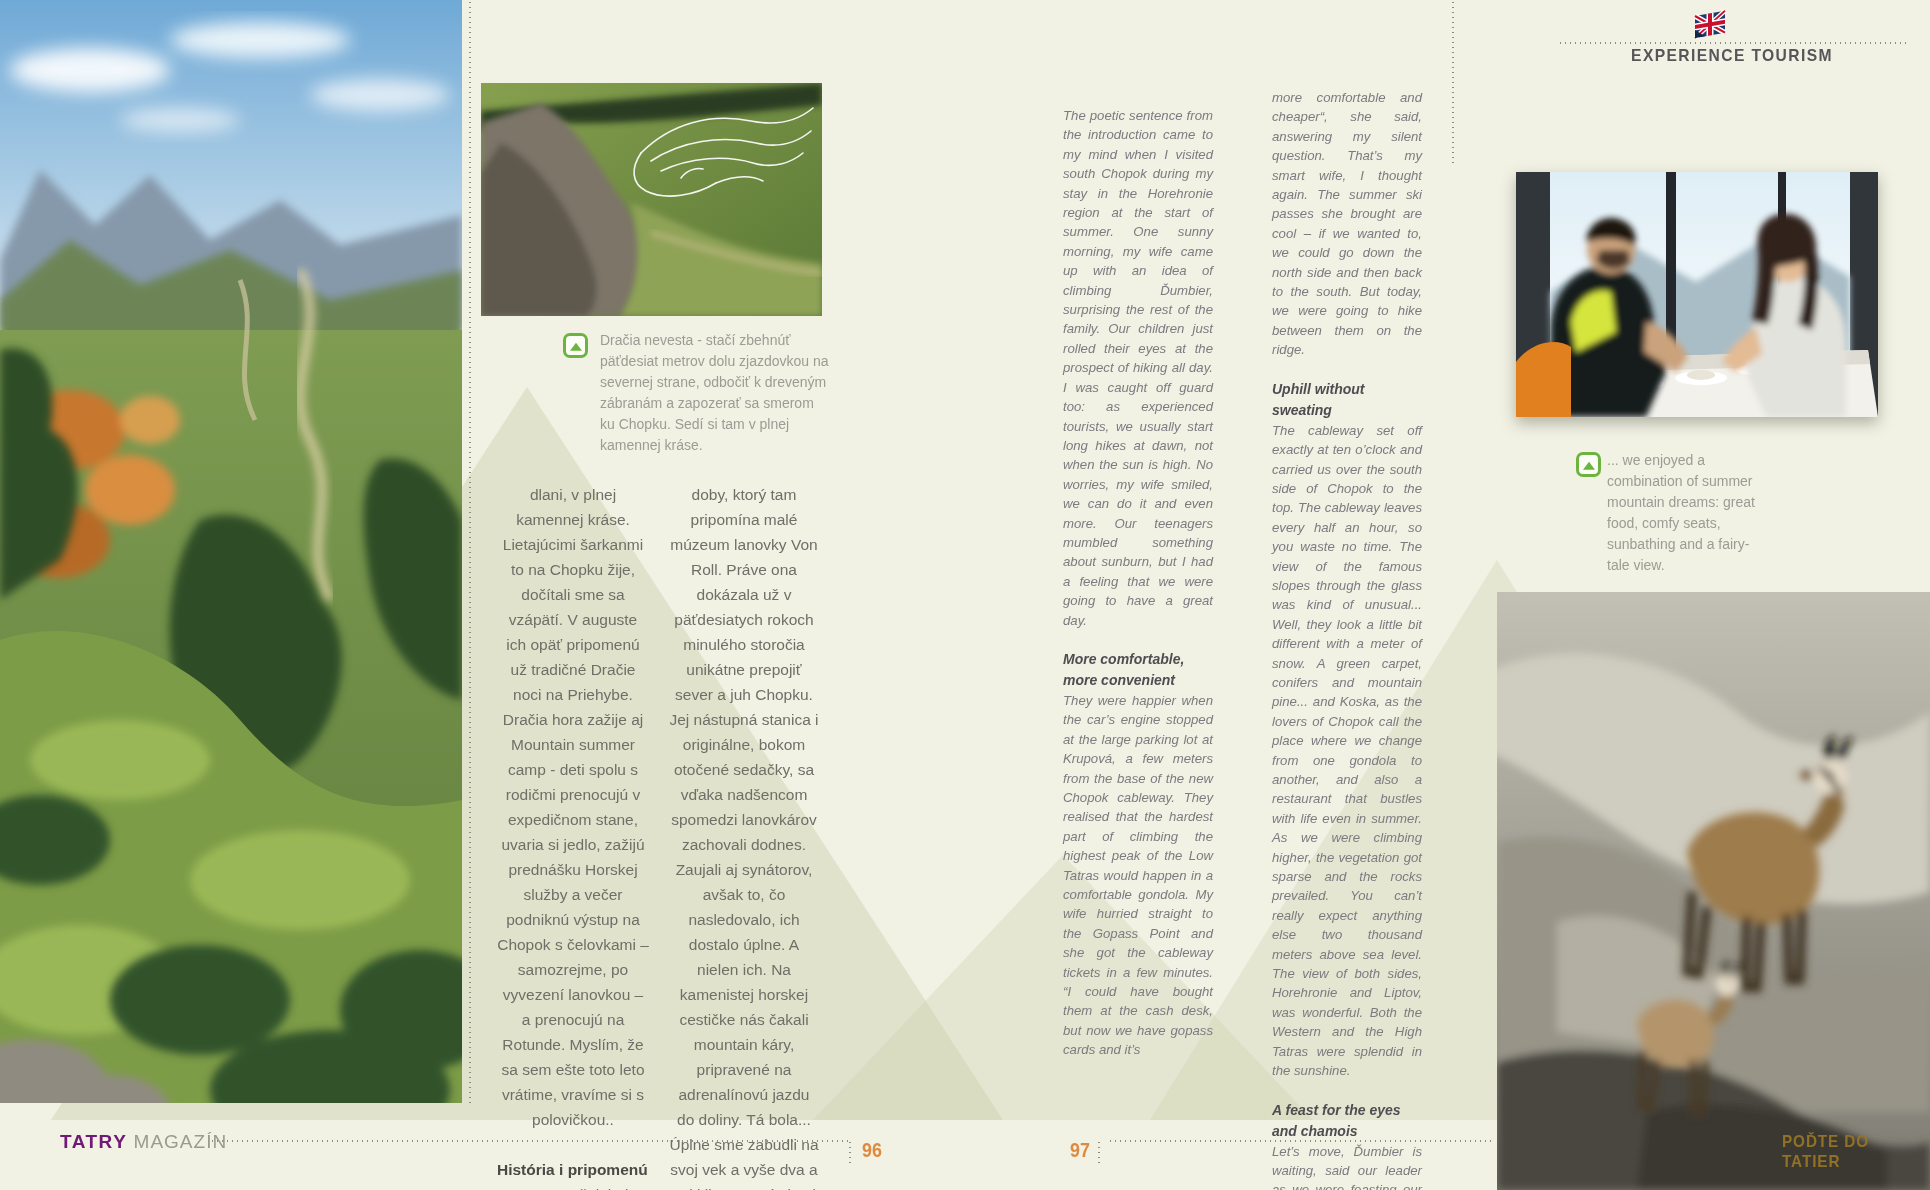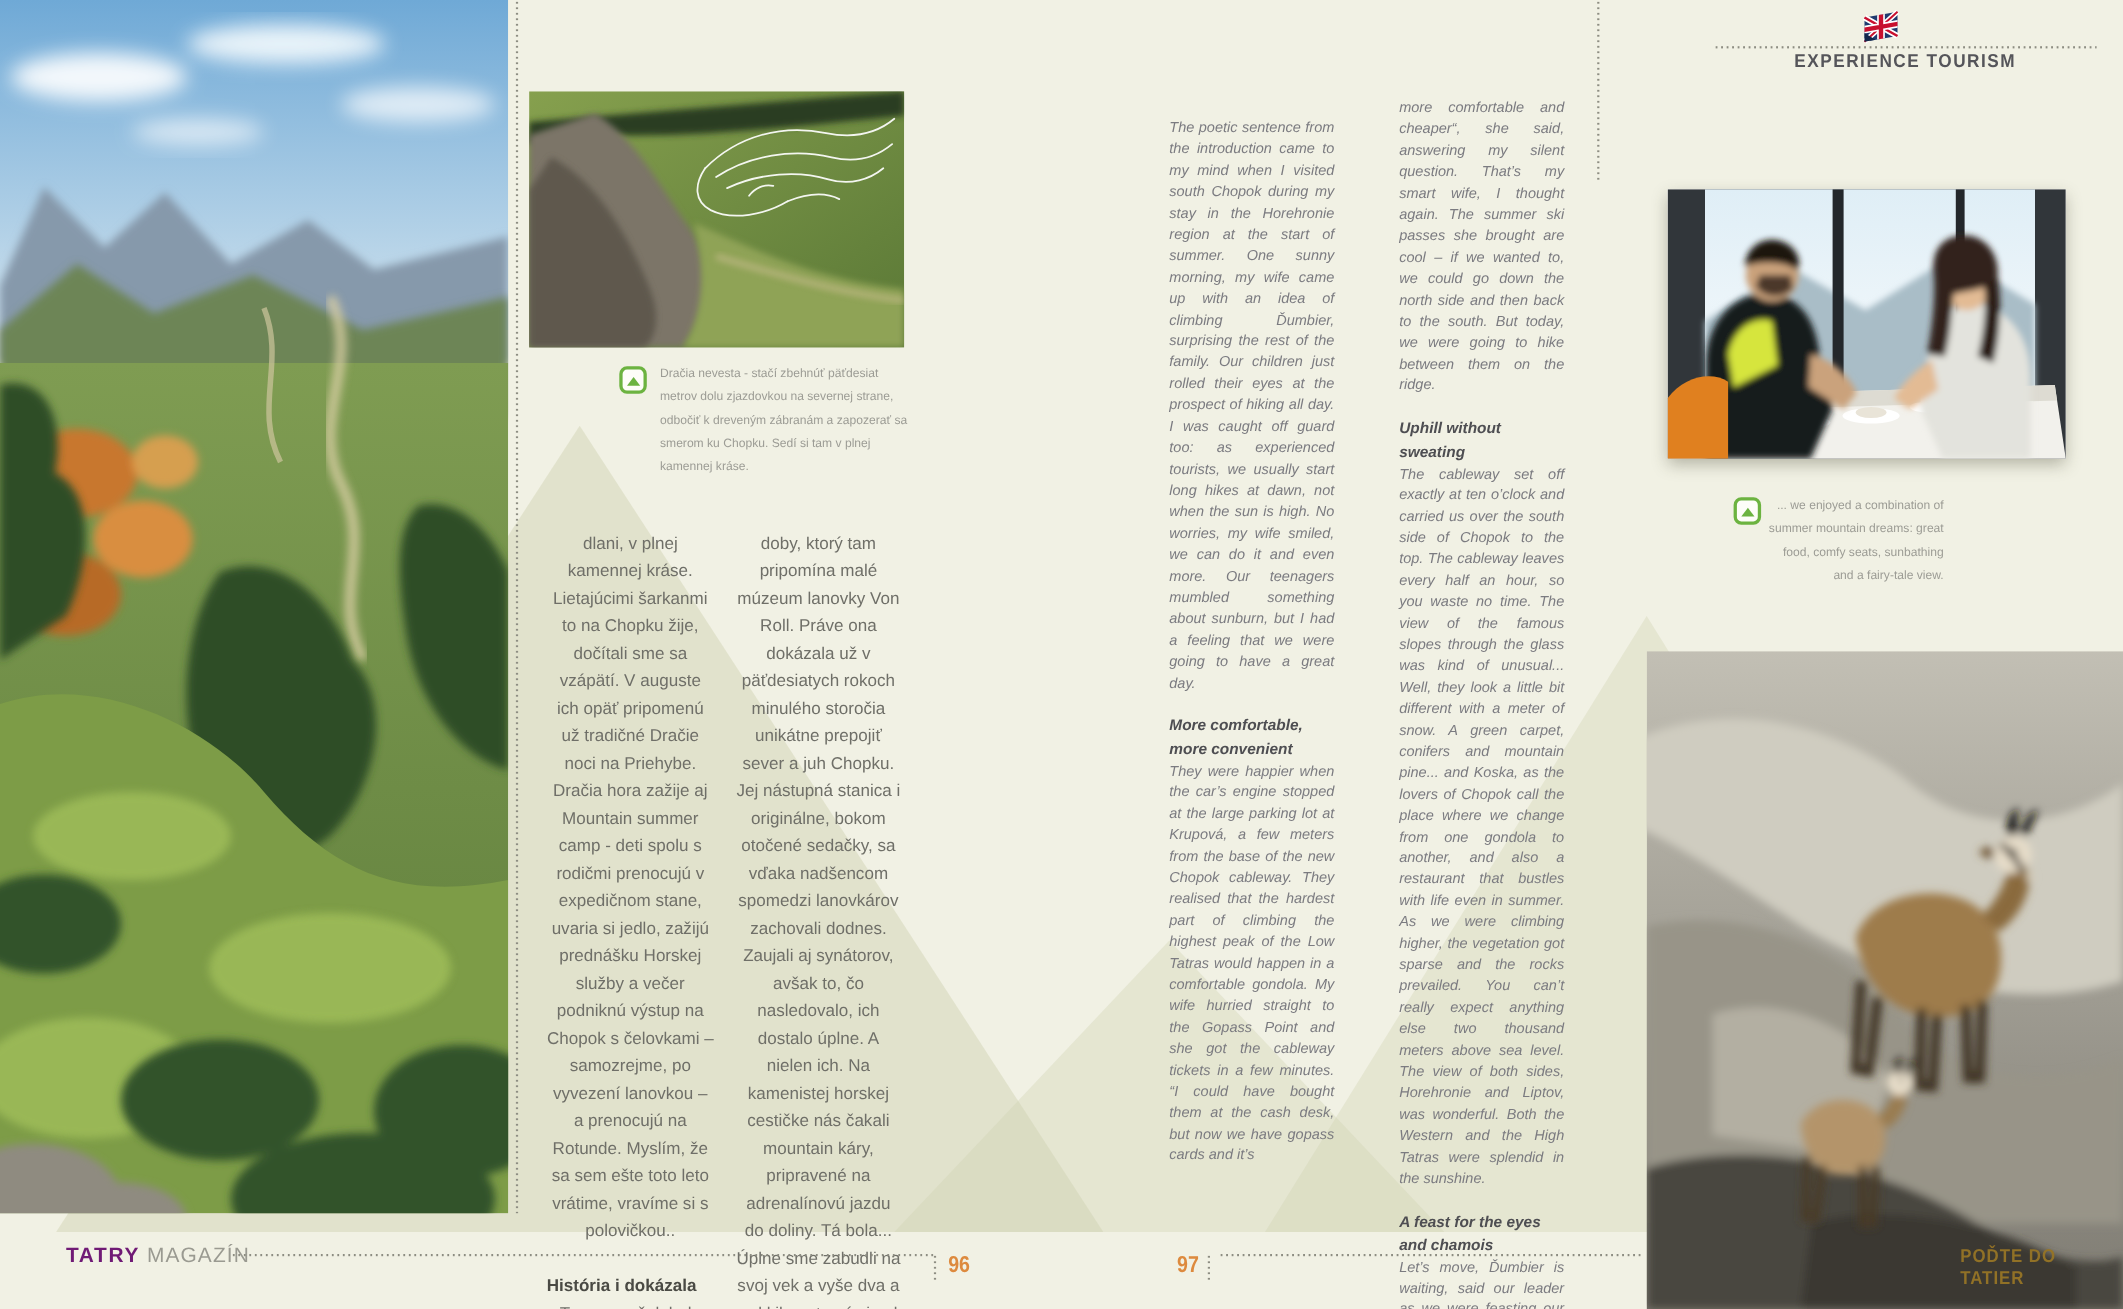--- a/index.html
+++ b/index.html
@@ -21,21 +21,21 @@
   .sk-col h4{margin:0; font-size:15.5px; line-height:25px; color:#4a4a44; font-weight:bold;}
 
   
   .en-col{position:absolute; width:150px; color:#7b7b80; font-size:13.2px; line-height:19.4px; font-style:italic; text-align:justify;}
   .en-col p{margin:0 0 19px 0;}
   .en-col h3,.en-col h4{margin:0; font-size:14px; line-height:21px; color:#4e4e52; font-weight:bold; font-style:italic; text-align:left;}
   .en-col h3{margin-bottom:2px;}
   .en-col .gap{height:18px;}
 
   
-  .caption{position:absolute; color:#9c9c95; font-size:11px; line-height:21px;}
+  .caption{position:absolute; color:#9c9c95; font-size:14px; line-height:21px;}
   .cap-icon{position:absolute; width:25px; height:25px; border:3px solid #6cb340; border-radius:7px; background:#fdfdf8; box-sizing:border-box;}
   .cap-icon::after{content:""; position:absolute; left:50%; top:50%; transform:translate(-50%,-42%); width:0; height:0;
      border-left:6px solid transparent; border-right:6px solid transparent; border-bottom:8px solid #6cb340;}
 
   
   .section-label{color:#55555a; font-size:17px; font-weight:bold; letter-spacing:1.5px; transform:scaleX(.92); transform-origin:center;}
 
   
   .brand{font-size:19px; letter-spacing:1px; color:#9a9a91;}
   .brand b{color:#701a75; letter-spacing:1.5px;}
@@ -151,21 +151,21 @@
         <path d="M200,95 C205,88 214,84 222,86"></path>
       </g>
     </svg>
   </div>
 
   <span class="cap-icon abs" style="left:563px;top:333px;"></span>
   <div class="caption" style="left:600px;top:330px;width:232px;">Dračia nevesta - stačí zbehnúť päťdesiat metrov dolu zjazdovkou na severnej strane, odbočiť k dreveným zábranám a zapozerať sa smerom ku Chopku. Sedí si tam v plnej kamennej kráse.</div>
 
   <div class="sk-col" style="left:497px;top:482px;">
     <p>dlani, v plnej kamennej kráse. Lietajúcimi šarkanmi to na Chopku žije, dočítali sme sa vzápätí. V auguste ich opäť pripomenú už tradičné Dračie noci na Priehybe. Dračia hora zažije aj Mountain summer camp - deti spolu s rodičmi prenocujú v expedičnom stane, uvaria si jedlo, zažijú prednášku Horskej služby a večer podniknú výstup na Chopok s čelovkami – samozrejme, po vyvezení lanovkou – a prenocujú na Rotunde. Myslím, že sa sem ešte toto leto vrátime, vravíme si s polovičkou..</p>
-    <h4>História i dokázala</h4>
+    <h4>História i pripomenú</h4>
     <p>Teraz sa však bolo treba vrátiť dolu. Rozvášneným synom sa ešte príliš nechcelo, naša tímlíderka však opäť tasila esá z rukáva. Po jazde prvou lanovkou nás na Kosodrevine nečakal prestup na druhú, ťahala nás von. Pochopili sme vzápätí. Zaviedla nás totiž k technickému zázraku svojej</p>
   </div>
   <div class="sk-col" style="left:668px;top:482px;">
     <p>doby, ktorý tam pripomína malé múzeum lanovky Von Roll. Práve ona dokázala už v päťdesiatych rokoch minulého storočia unikátne prepojiť sever a juh Chopku. Jej nástupná stanica i originálne, bokom otočené sedačky, sa vďaka nadšencom spomedzi lanovkárov zachovali dodnes. Zaujali aj synátorov, avšak to, čo nasledovalo, ich dostalo úplne. A nielen ich. Na kamenistej horskej cestičke nás čakali mountain káry, pripravené na adrenalínovú jazdu do doliny. Tá bola... Úplne sme zabudli na svoj vek a vyše dva a pol kilometrový zjazd si s výskotom užívali nie dve, lež rovno štyri deti. Rýchlosť, zákruty, brzdenie, slovom dobrodružstvo hodné finále vydareného dňa, pritom úplne bezpečné. Na severnej strane majú káry tiež a s miernejšou traťou. Otázku, či je Chopok v lete „o niečom“, máme už v našej rodine zodpovedanú.</p>
   </div>
 
   <div class="en-col" style="left:1063px;top:88px;">
     <div class="gap"></div>
     <p>The poetic sentence from the introduction came to my mind when I visited south Chopok during my stay in the Horehronie region at the start of summer. One sunny morning, my wife came up with an idea of climbing Ďumbier, surprising the rest of the family. Our children just rolled their eyes at the prospect of hiking all day. I was caught off guard too: as experienced tourists, we usually start long hikes at dawn, not when the sun is high. No worries, my wife smiled, we can do it and even more. Our teenagers mumbled something about sunburn, but I had a feeling that we were going to have a great day.</p>
     <h4>More comfortable, more convenient</h4>
@@ -235,21 +235,21 @@
         <path d="M330,245 L330,170 C330,130 305,105 278,105 C252,105 238,128 236,155 L230,200 L250,245 Z" fill="#e3e3dd"></path>
         <circle cx="272" cy="88" r="22" fill="#e3bb94"></circle>
         <path d="M300,80 C302,55 285,40 266,42 C248,44 240,58 242,75 C244,100 240,130 236,150 L252,152 C258,130 258,110 260,95 C272,92 290,92 300,80 Z" fill="#33231a"></path>
         <path d="M300,80 C304,105 302,135 296,158 L282,152 C288,130 290,105 288,88 Z" fill="#2a1c14"></path>
         <path d="M240,155 C225,165 212,178 206,190 L220,200 L246,182 Z" fill="#e3bb94"></path>
       </g>
     </svg>
   </div>
 
   <span class="cap-icon abs" style="left:1576px;top:452px;"></span>
-  <div class="caption" style="left:1607px;top:450px;width:160px;text-align:right;">... we enjoyed a combination of summer mountain dreams: great food, comfy seats, sunbathing and a fairy-tale view.</div>
+  <div class="caption" style="left:1607px;top:450px;width:160px;">... we enjoyed a combination of summer mountain dreams: great food, comfy seats, sunbathing and a fairy-tale view.</div>
 
   <div class="abs" style="left:1497px;top:592px;width:433px;height:598px;">
     <svg width="433" height="598" viewBox="0 0 433 598" preserveAspectRatio="none">
       <defs>
         <linearGradient id="rock" x1="0" y1="0" x2="0" y2="1">
           <stop offset="0" stop-color="#c2bfb4"></stop>
             <stop offset="1" stop-color="#7e7b72"></stop>
         </linearGradient>
         <filter id="rsoft">
             <feGaussianBlur stdDeviation="4"></feGaussianBlur>

